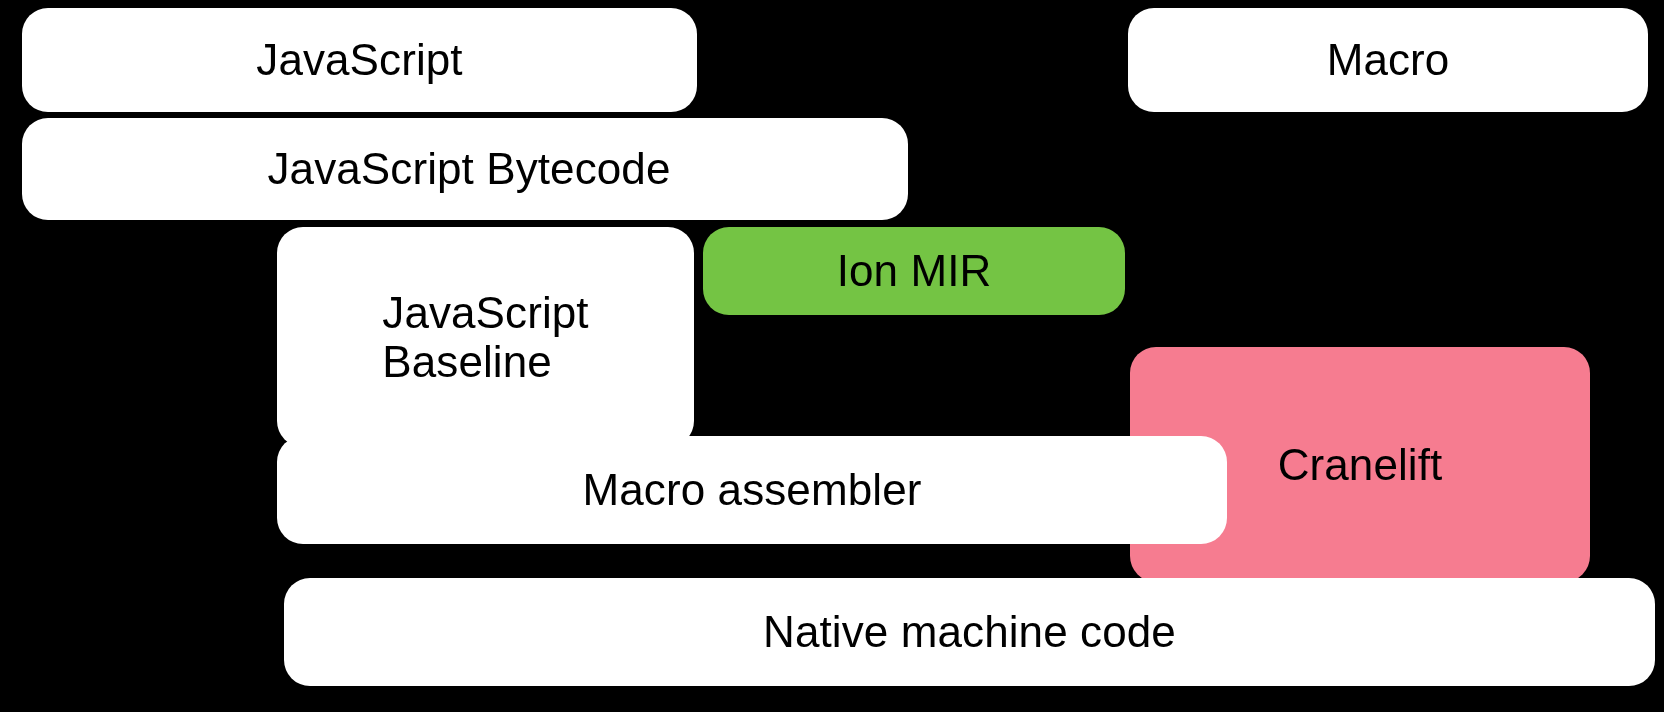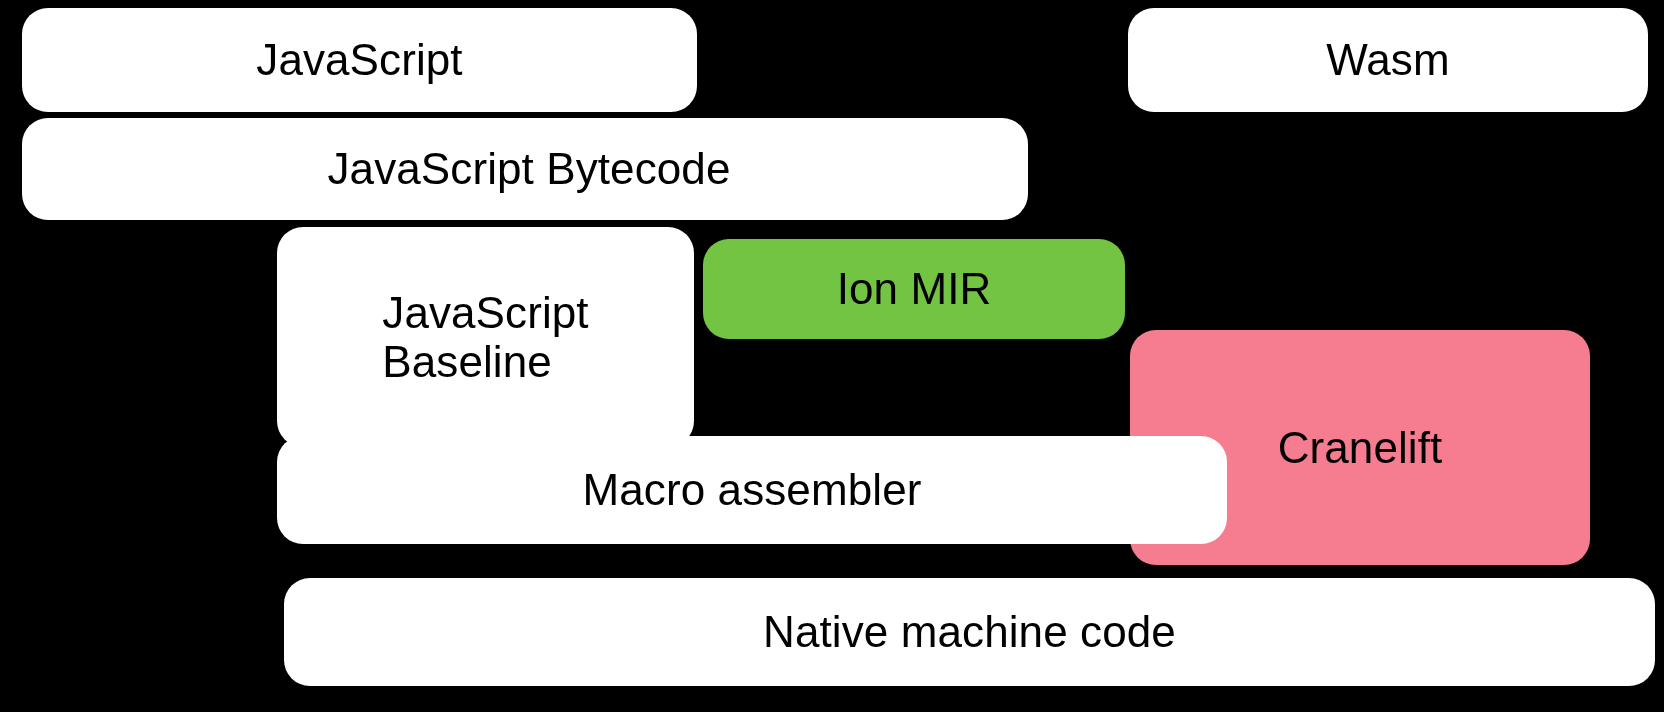--- a/index.html
+++ b/index.html
@@ -36,21 +36,21 @@
   }
   .node.gray   { background: #e9e9e9; }
   .node.green  { background: #74c444; }
   .node.pink   { background: #f67c90; }
 </style>
 </head>
 <body>
 
 <div id="stack-diagram" style="background: rgb(0, 0, 0);">
     <div class="node" style="left: 22px; top: 8px; width: 675px; height: 104px;">JavaScript</div>
-    <div class="node" style="left: 1128px; top: 8px; width: 520px; height: 104px;">Wasm</div>
-    <div class="node" style="left: 22px; top: 118px; width: 1006px; height: 102px; padding-left: 18px;">JavaScript Bytecode</div>
+    <div class="node" style="left: 1128px; top: 8px; width: 520px; height: 104px;">Macro</div>
+    <div class="node" style="left: 22px; top: 118px; width: 886px; height: 102px; padding-left: 18px;">JavaScript Bytecode</div>
     <div class="node" style="left: 277px; top: 227px; width: 417px; height: 220px;">JavaScript
 Baseline</div>
-    <div class="node green" style="left: 703px; top: 239px; width: 422px; height: 100px;">Ion MIR</div>
-    <div class="node pink" style="left: 1130px; top: 330px; width: 460px; height: 235px;">Cranelift</div>
+    <div class="node green" style="left: 703px; top: 227px; width: 422px; height: 88px;">Ion MIR</div>
+    <div class="node pink" style="left: 1130px; top: 347px; width: 460px; height: 235px;">Cranelift</div>
     <div class="node" style="left: 277px; top: 436px; width: 950px; height: 108px;">Macro assembler</div>
     <div class="node" style="left: 284px; top: 578px; width: 1371px; height: 108px;">Native machine code</div>
   </div>
 
 </body></html>

